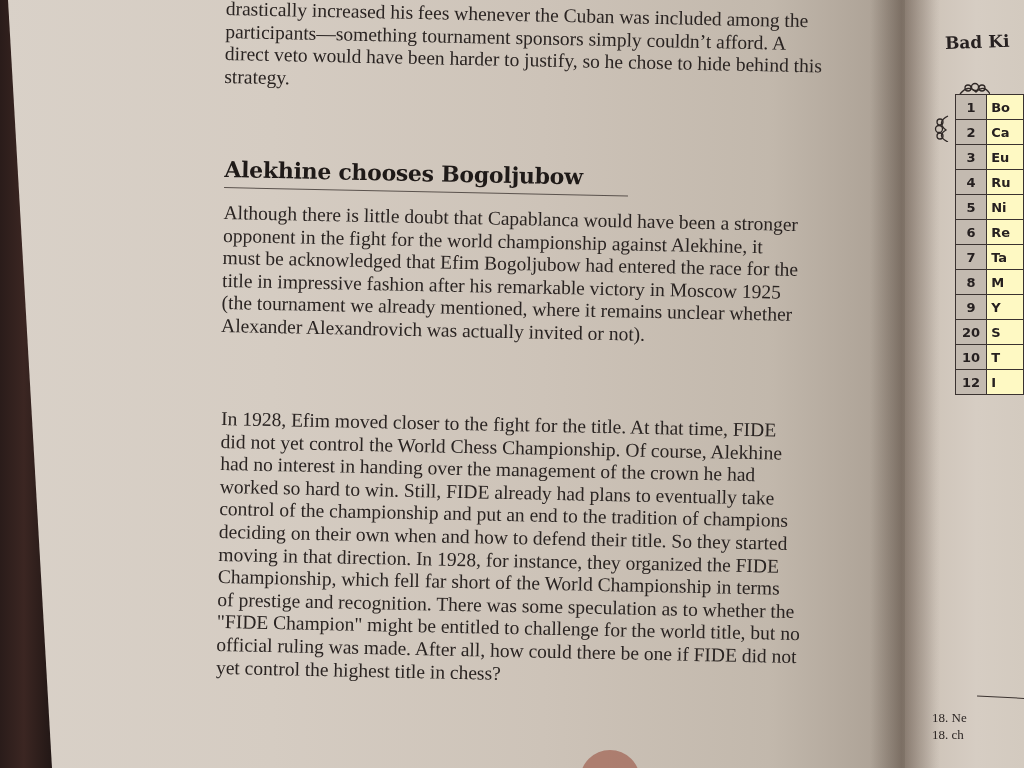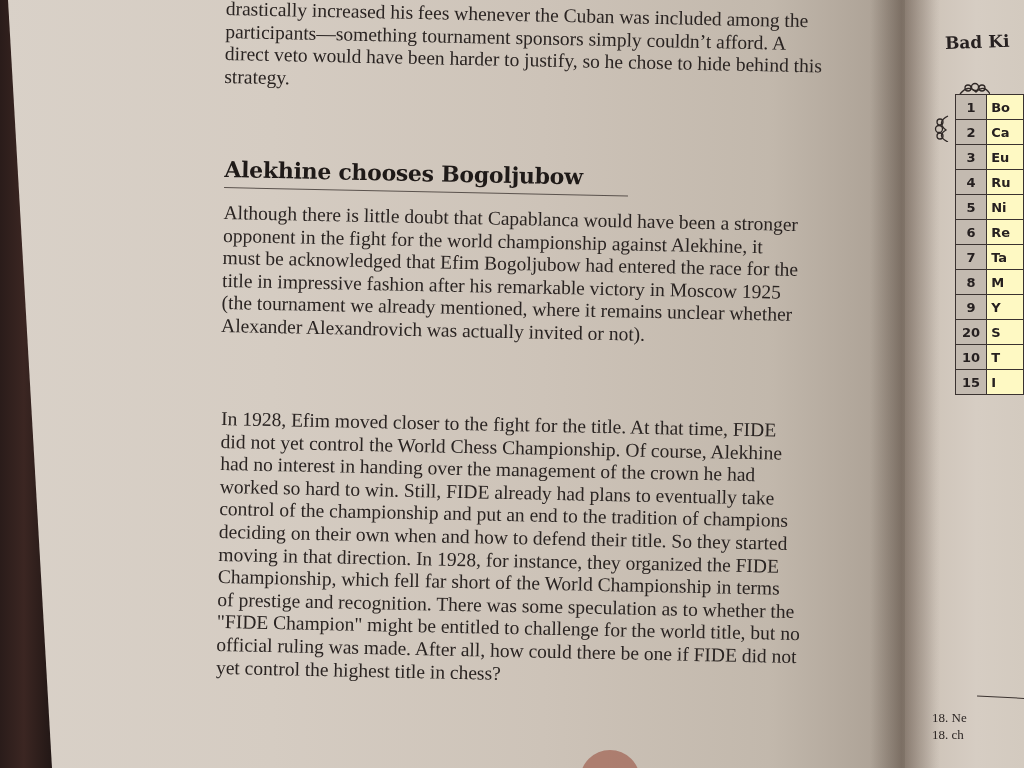--- a/index.html
+++ b/index.html
@@ -164,21 +164,21 @@
       </tr>
     <tr>
         <td class="num">20</td>
         <td class="name">S</td>
       </tr>
     <tr>
         <td class="num">10</td>
         <td class="name">T</td>
       </tr>
     <tr>
-        <td class="num">15</td>
+        <td class="num">12</td>
         <td class="name">I</td>
       </tr>
   </tbody>
 </table>
 
 <div class="footnote-rule"></div>
 <div class="footnotes">
   <div>18. Ne</div>
   <div>18. ch</div>
 </div>

